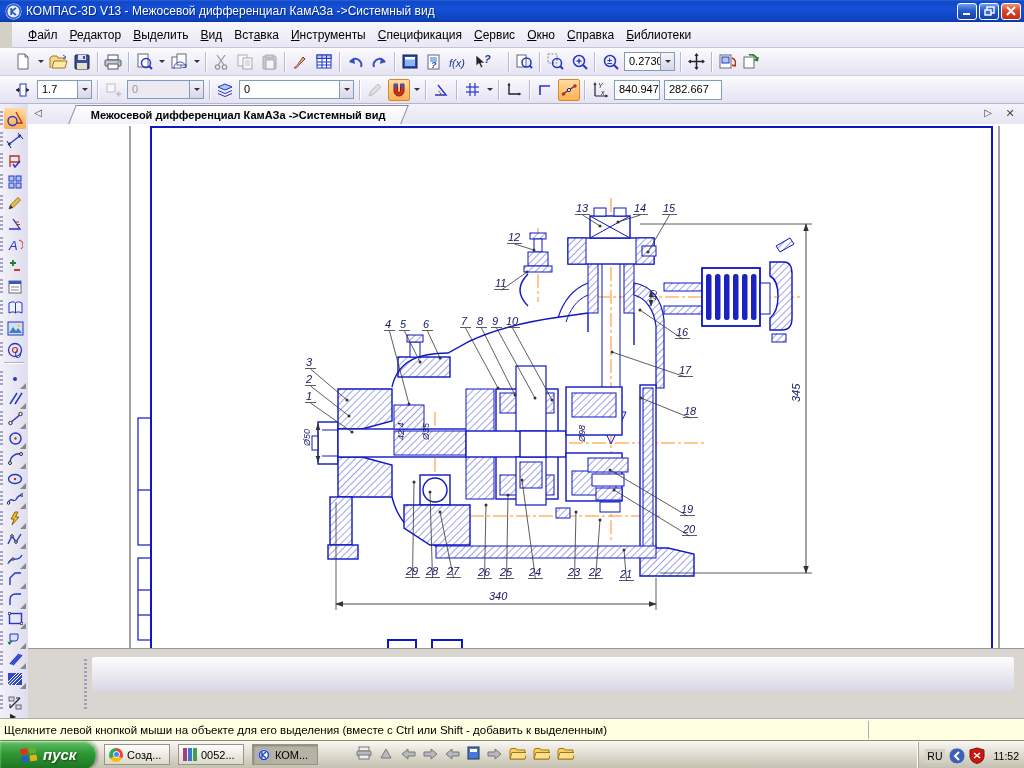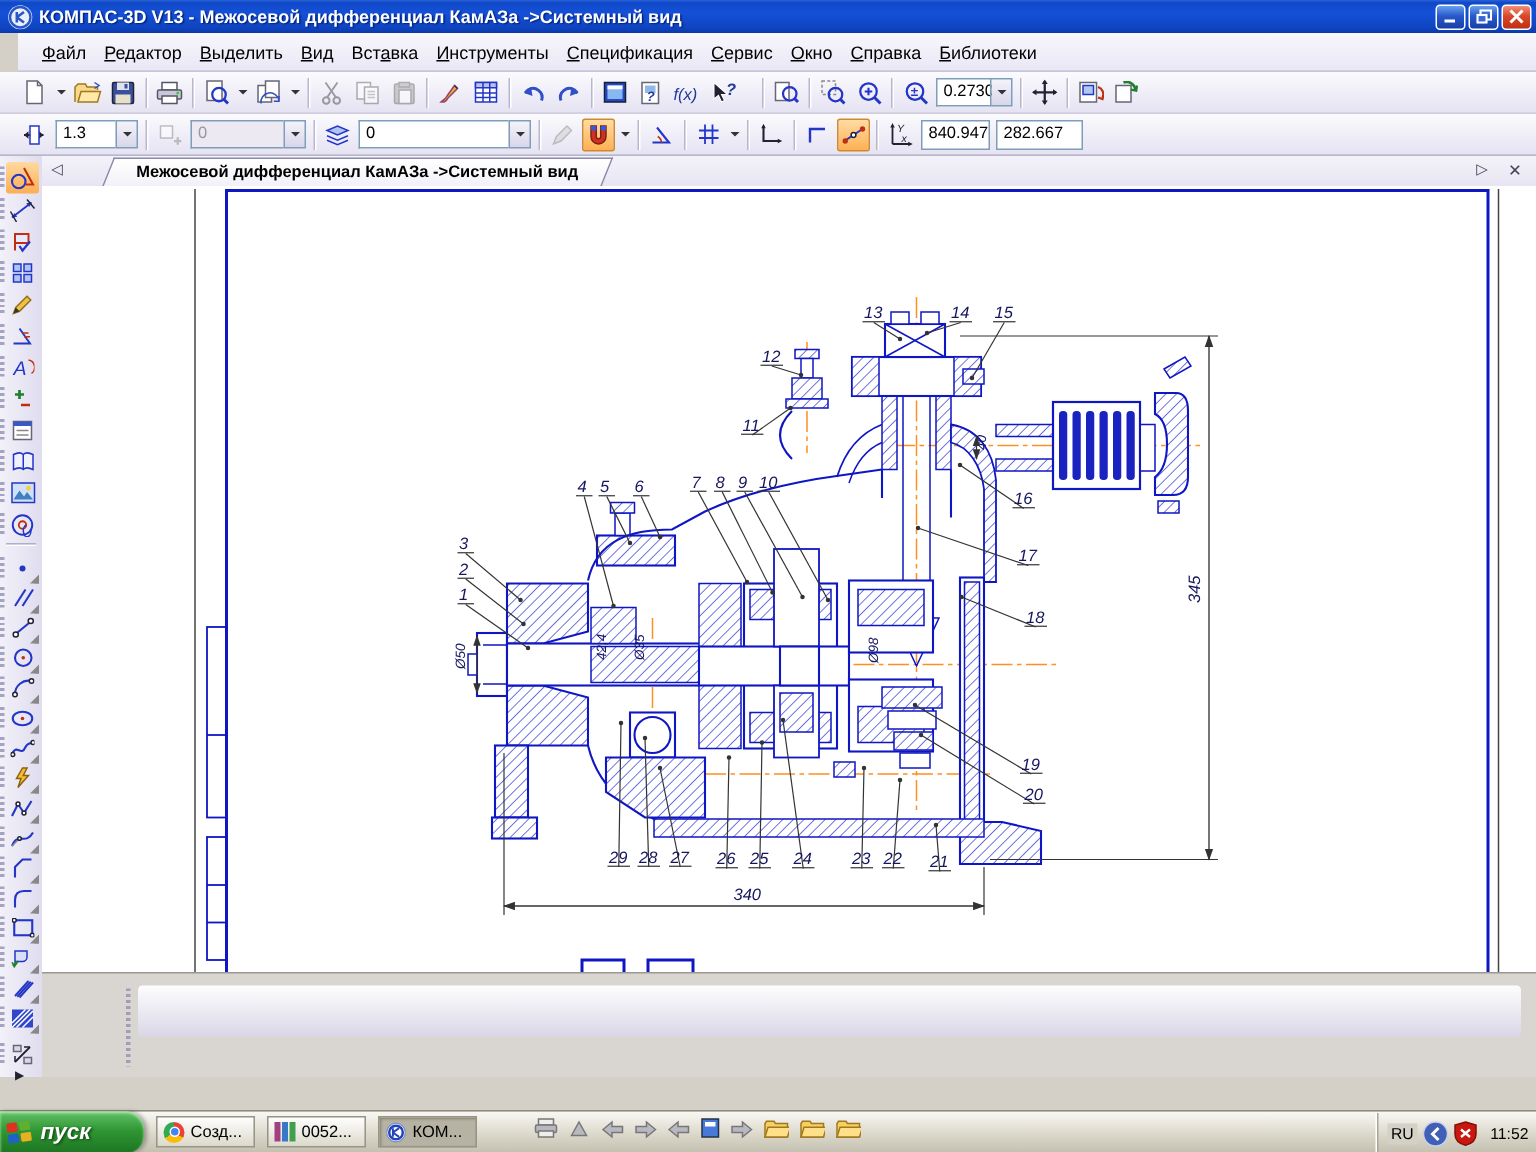--- a/index.html
+++ b/index.html
@@ -1,21 +1,21 @@
 <!DOCTYPE html>
 <html><head>
 <meta charset="utf-8">
 <style>
 *{margin:0;padding:0;box-sizing:border-box;font-family:"Liberation Sans",sans-serif}
 html,body{width:1024px;height:768px;overflow:hidden;background:#d4d0c8}
 #win{position:relative;width:1024px;height:768px}
 
 #titlebar{position:absolute;left:0;top:0;width:1024px;height:22px;background:linear-gradient(180deg,#2964d8 0%,#1048c8 8%,#1550d8 40%,#0f44c0 85%,#0a38a8 100%);display:flex;align-items:center;padding:0 3px;color:#fff}
 #titlebar .appico{width:17px;height:17px;margin:0 4px 0 2px;flex:0 0 auto}
-#title{font-size:12px;font-weight:bold;text-shadow:1px 1px 1px #00227a;white-space:nowrap}
+#title{font-size:12px;font-weight:normal;text-shadow:1px 1px 1px #00227a;white-space:nowrap}
 .caption-btns{margin-left:auto;display:flex;gap:2px}
 .cb{width:20px;height:17px;border:1px solid #fff;border-radius:3px;display:flex;align-items:center;justify-content:center;color:#fff;font-size:11px;font-weight:bold;background:linear-gradient(180deg,#68a0f0,#2858c8 45%,#1840a8);font-style:normal}
 .cb.close{background:linear-gradient(180deg,#f09078,#d84828 45%,#c03010)}
 
 #menubar{position:absolute;left:12px;top:22px;width:1024px;height:26px;background:linear-gradient(180deg,#f8f7fc,#e9e7f5);border-bottom:1px solid #c6c4da;display:flex;align-items:center;padding-left:10px}
 .mi{font-size:12px;color:#000;padding:3px 6px;cursor:default}
 .mi u{text-decoration:underline}
 
 .tbrow{position:absolute;left:0;width:1024px;background:linear-gradient(180deg,#fbfafd,#e5e3f2);display:flex;align-items:center}
 #tb1{top:48px;height:28px;border-bottom:1px solid #d0cee2}
@@ -49,21 +49,21 @@
 
 #canvas{height:524px;background:#fff;position:relative;overflow:hidden}
 #proppanel{height:70px;background:#d9d6d1;border-top:1px solid #9a9890;position:relative}
 #propbox{position:absolute;left:64px;top:8px;right:10px;height:34px;border:1px solid #9visible8fa0;border-radius:3px;background:linear-gradient(180deg,#fdfdfe,#d9d7e6)}
 #propgrip{position:absolute;left:56px;top:10px;width:3px;height:52px;background:repeating-linear-gradient(180deg,#a09eb8 0 2px,transparent 2px 4px)}
 
 #statusbar{position:absolute;left:0;top:718px;width:1024px;height:22px;background:#ffffe1;border-top:1px solid #aaa;display:flex;align-items:center;font-size:11.5px;padding-left:4px}
 #statusbar .sdiv{position:absolute;left:868px;top:2px;width:1px;height:18px;background:#b0b0a0;box-shadow:1px 0 0 #fff}
 
 #taskbar{position:absolute;left:0;top:740px;width:1024px;height:28px;background:linear-gradient(180deg,#f9f8f4,#dcd9cc 55%,#c4c1b1);border-top:1px solid #8d8b7a;display:flex;align-items:center}
-#startbtn{width:96px;height:28px;border-radius:0 12px 12px 0;background:linear-gradient(180deg,#63c167,#2f9733 45%,#1d7422);box-shadow:inset 0 1px 2px #b8f0b8, 2px 0 3px rgba(0,0,0,.3);display:flex;align-items:center;padding-left:4px;gap:5px}
+#startbtn{width:96px;height:28px;border-radius:0 12px 12px 0;background:linear-gradient(180deg,#63c167,#2f9733 45%,#1d7422);box-shadow:inset 0 1px 2px #b8f0b8, 2px 0 3px rgba(0,0,0,.3);display:flex;align-items:center;padding-left:20px;gap:5px}
 #startbtn b{color:#fff;font-size:15px;font-style:italic;text-shadow:1px 1px 2px #104010}
 .task{height:21px;margin-left:8px;width:66px;border:1px solid #979587;border-radius:0;background:linear-gradient(180deg,#fefefe,#dcd9cb);display:flex;align-items:center;gap:4px;padding:0 4px;font-size:11px;white-space:nowrap;overflow:hidden}
 .task.active{background:#b6b3a4;box-shadow:inset 1px 1px 2px #84816f}
 .qicons{display:flex;align-items:center;gap:7px;margin-left:38px}
 #tray{position:absolute;right:0;top:1px;height:27px;display:flex;align-items:center;gap:4px;padding:0 5px 0 6px;border-left:1px solid #a8a696;box-shadow:-1px 0 0 #fff}
 #tray{gap:3px}
 #tray .lang{font-size:10.5px;background:#d4d2c6;padding:1px 2px}
 #tray .time{font-size:10.5px;margin-left:6px}
 text{user-select:none}
 </style>
@@ -320,21 +320,21 @@
   <div id="tb2" class="tbrow">
     <i class="grip"></i>
     <i class="tbi">
         <svg width="18" height="16">
           <path d="M2,8 h13" stroke="#223" stroke-width="1.3"></path>
           <path d="M2,8 l3,-2.5 v5 Z M15,8 l-3,-2.5 v5 Z" fill="#223"></path>
           <rect x="6" y="2" width="6" height="12" fill="#fff" stroke="#2336c8"></rect>
         </svg>
       </i>
     <span class="combo">
-        <span class="cfield" style="width:40px">1.3</span>
+        <span class="cfield" style="width:40px">1.7</span>
         <span class="cbtn"></span>
       </span>
     <i class="sep"></i>
     <i class="tbi gray">
         <svg width="16" height="16">
           <rect x="2" y="2" width="8" height="8" fill="#fff" stroke="#888"></rect>
           <path d="M11,12 h5 M13.5,9.5 v5" stroke="#888" stroke-width="1.5"></path>
         </svg>
       </i>
     <span class="combo disabled">
@@ -993,20 +993,24 @@
             </g>
         </svg>
       </div>
       <div id="proppanel">
         <div id="propgrip"></div>
         <div id="propbox"></div>
       </div>
     </div>
   </div>
 
+  <div id="statusbar">
+    <span>Щелкните левой кнопкой мыши на объекте для его выделения (вместе с Ctrl или Shift - добавить к выделенным)</span>
+    <div class="sdiv"></div>
+  </div>
 
   <div id="taskbar">
     <div id="startbtn">
       <svg width="18" height="18" viewBox="0 0 18 18">
           <g transform="rotate(-8 9 9)">
             <rect x="1" y="2" width="7" height="6" rx="1" fill="#e03020"></rect>
             <rect x="9.5" y="2" width="7" height="6" rx="1" fill="#60b030"></rect>
             <rect x="1" y="9.5" width="7" height="6" rx="1" fill="#2060c8"></rect>
             <rect x="9.5" y="9.5" width="7" height="6" rx="1" fill="#e8b020"></rect>
           </g>

